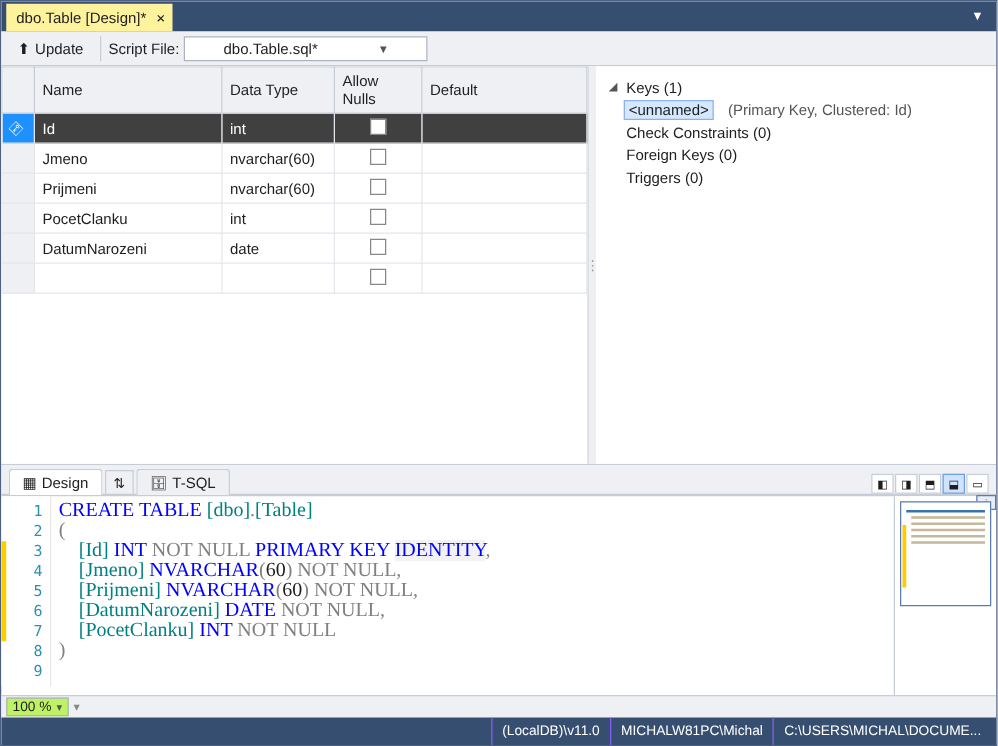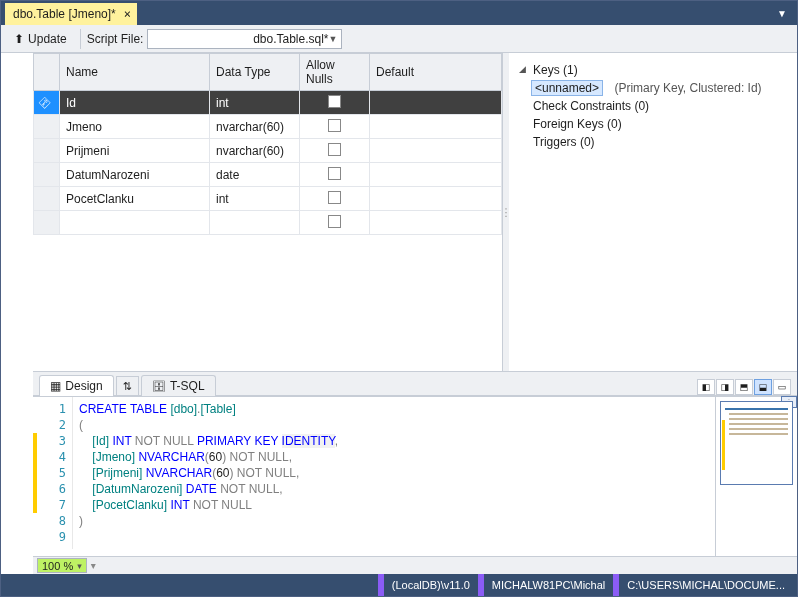--- a/index.html
+++ b/index.html
@@ -60,30 +60,30 @@
   }
   .tb-sep { width:1px; height:20px; background:#c7cdd6; margin:0 2px;}
   .script-combo {
     border: 1px solid #abb3bf;
     background: #fff;
     height: 20px;
     width: 195px;
     display: flex;
     align-items: center;
     padding: 0 4px;
-    justify-content: flex-end;
+    justify-content: center;
     cursor: pointer;
+    gap: 48px;
   }
   .arrow-down { font-size:9px; color:#555;}
   .main-split {
     flex: 1;
     display: flex;
     flex-direction: column;
     min-height: 0;
-    padding-left: 32px;
   }
   .design-area {
     flex: 1;
     display: flex;
     min-height: 0;
     border-bottom: 1px solid #c7cdd6;
   }
   .grid-pane {
     width: 470px;
     border-right: 1px solid #c7cdd6;
@@ -174,22 +174,22 @@
     border-right:1px solid #e8e8e8;
     text-align:right;
     padding:4px 6px 4px 0;
     font-family: Consolas, monospace;
     font-size:12px;
     color:#2b91af;
     line-height:16px;
   }
   .sql-code {
     flex:1;
-    font-family: Liberation Sans, sans-serif;
-    font-size:12px;
+    font-family: Liberation Serif, serif;
+    font-size:16px;
     padding:4px 6px;
     white-space:pre;
     line-height:16px;
     overflow:auto;
     position:relative;
   }
   .kw{color:#0000ff;}
   .ident{color:#008080;} .gray{color:#808080;}
   .hl{ background:#f2f2f2;}
   .changebar { position:absolute; left:0; width:4px; background:#ffcc00; }
@@ -218,33 +218,33 @@
   .status-bar {
     height:22px;
     background:#364e6f;
     color:#fff;
     display:flex;
     align-items:center;
     font-size:11px;
     padding:0 4px;
     gap:0;
   }
-  .status-bar .cell { padding:0 8px; border-left:6px solid #8b5cf6; height:100%; display:flex; align-items:center; white-space:nowrap; overflow:hidden; text-overflow:ellipsis;}
+  .status-bar .cell { padding:0 8px; border-left:1px solid #8b5cf6; height:100%; display:flex; align-items:center; white-space:nowrap; overflow:hidden; text-overflow:ellipsis;}
   .status-bar .first{border:none; display:flex; align-items:center; gap:6px;}
   .conn-icon{ width:12px;height:12px; }
 
   .up-arrow-icon{ font-size:12px; }
   .tbl-icon{font-size:11px;}
 </style>
 </head>
 <body>
 
 <div class="tab-strip">
   <div class="doc-tab">
-    <span>dbo.Table [Jmeno]*</span>
+    <span>dbo.Table [Design]*</span>
     <span class="close">×</span>
   </div>
   <div class="tab-dropdown">▼</div>
 </div>
 
 <div class="toolbar">
   <div class="tb-btn">
     <span class="up-arrow-icon">⬆</span>
     <span>Update</span>
   </div>
@@ -288,29 +288,29 @@
           </tr>
           <tr>
             <td class="rowhdr"></td>
             <td>Prijmeni</td>
             <td>nvarchar(60)</td>
             <td class="chk-cell"><span class="chk"></span></td>
             <td></td>
           </tr>
           <tr>
             <td class="rowhdr"></td>
+            <td>PocetClanku</td>
+            <td>int</td>
+            <td class="chk-cell"><span class="chk"></span></td>
+            <td></td>
+          </tr>
+          <tr>
+            <td class="rowhdr"></td>
             <td>DatumNarozeni</td>
             <td>date</td>
-            <td class="chk-cell"><span class="chk"></span></td>
-            <td></td>
-          </tr>
-          <tr>
-            <td class="rowhdr"></td>
-            <td>PocetClanku</td>
-            <td>int</td>
             <td class="chk-cell"><span class="chk"></span></td>
             <td></td>
           </tr>
           <tr>
             <td class="rowhdr"></td>
             <td></td>
             <td></td>
             <td class="chk-cell"><span class="chk"></span></td>
             <td></td>
           </tr>

